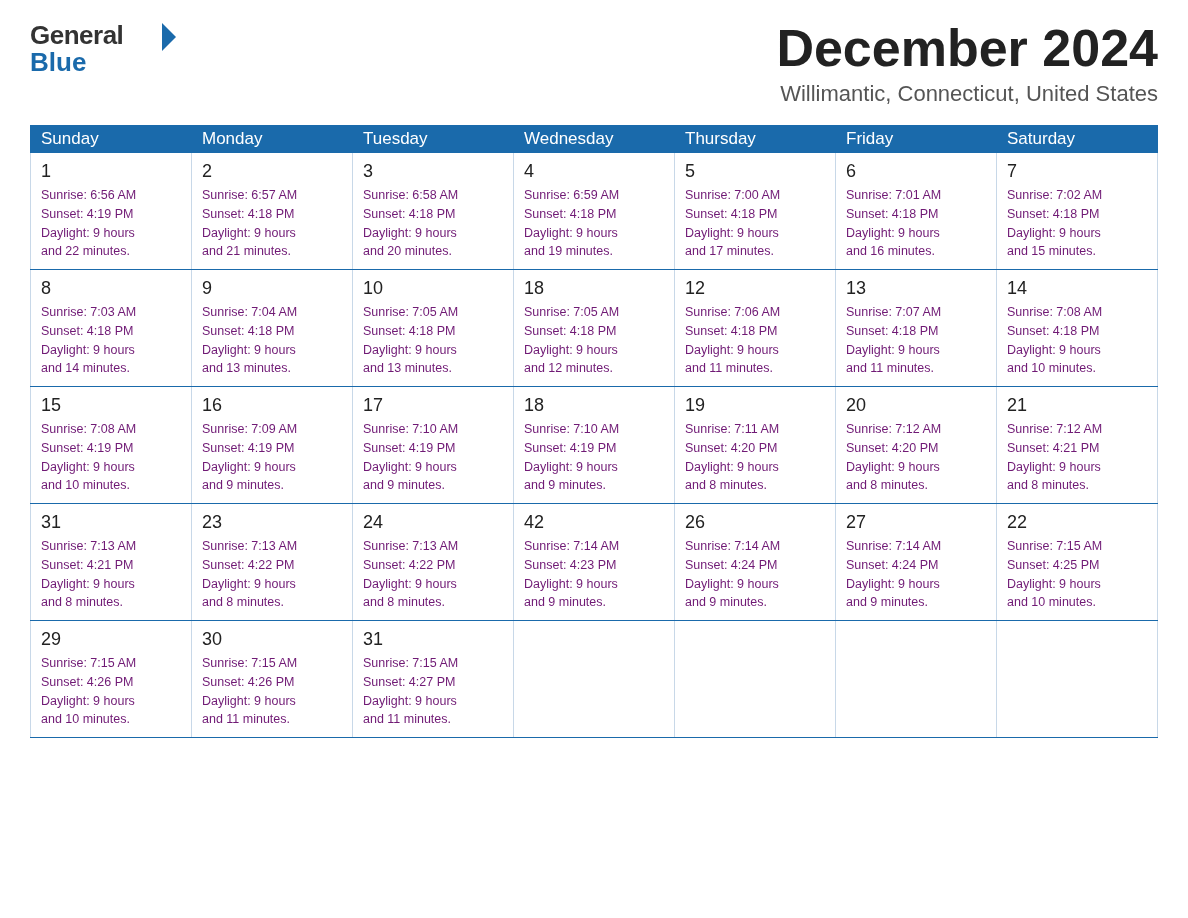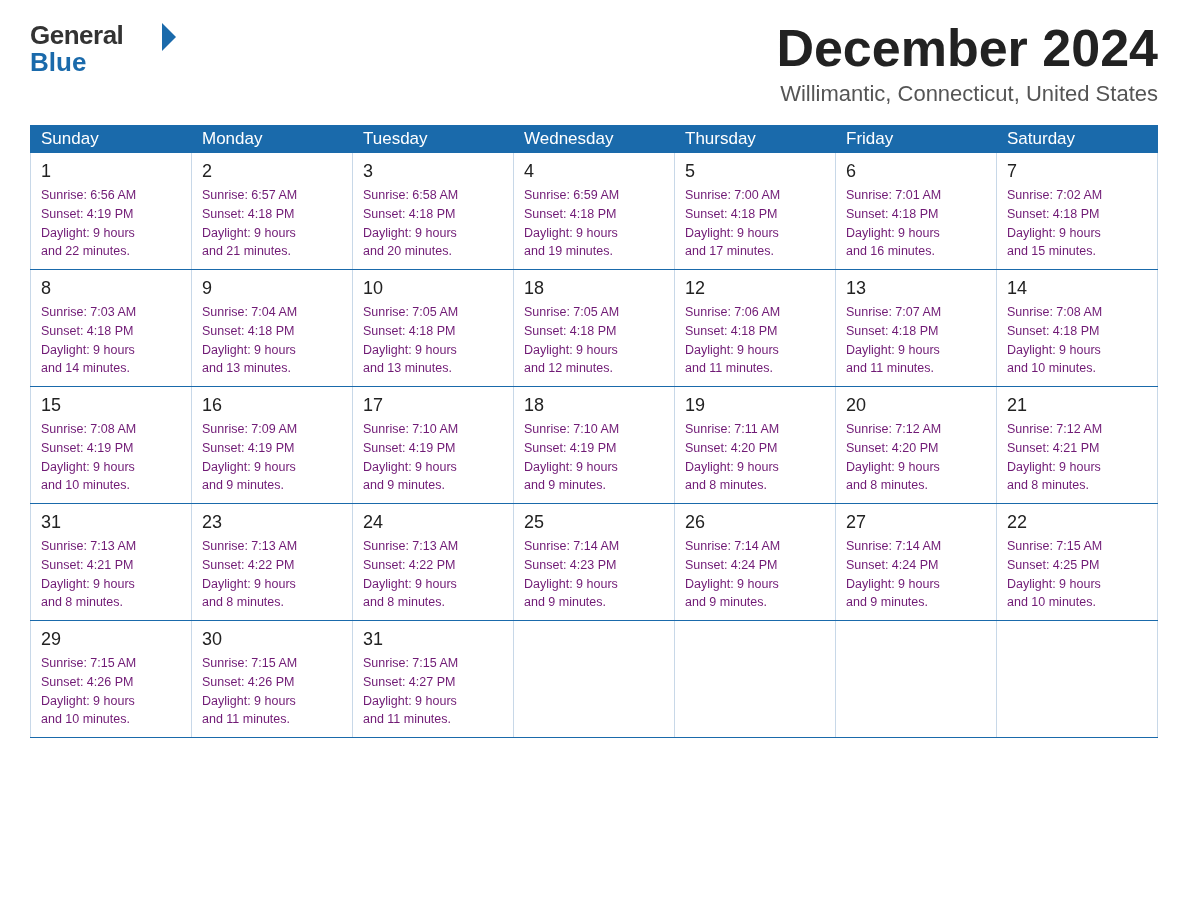--- a/index.html
+++ b/index.html
@@ -231,21 +231,21 @@
       </td>
         <td>
         <span class="day-number">23</span>
         <span class="day-info">Sunrise: 7:13 AM<br>Sunset: 4:22 PM<br>Daylight: 9 hours<br>and 8 minutes.</span>
       </td>
         <td>
         <span class="day-number">24</span>
         <span class="day-info">Sunrise: 7:13 AM<br>Sunset: 4:22 PM<br>Daylight: 9 hours<br>and 8 minutes.</span>
       </td>
         <td>
-        <span class="day-number">25</span>
+        <span class="day-number">42</span>
         <span class="day-info">Sunrise: 7:14 AM<br>Sunset: 4:23 PM<br>Daylight: 9 hours<br>and 9 minutes.</span>
       </td>
         <td>
         <span class="day-number">26</span>
         <span class="day-info">Sunrise: 7:14 AM<br>Sunset: 4:24 PM<br>Daylight: 9 hours<br>and 9 minutes.</span>
       </td>
         <td>
         <span class="day-number">27</span>
         <span class="day-info">Sunrise: 7:14 AM<br>Sunset: 4:24 PM<br>Daylight: 9 hours<br>and 9 minutes.</span>
       </td>

